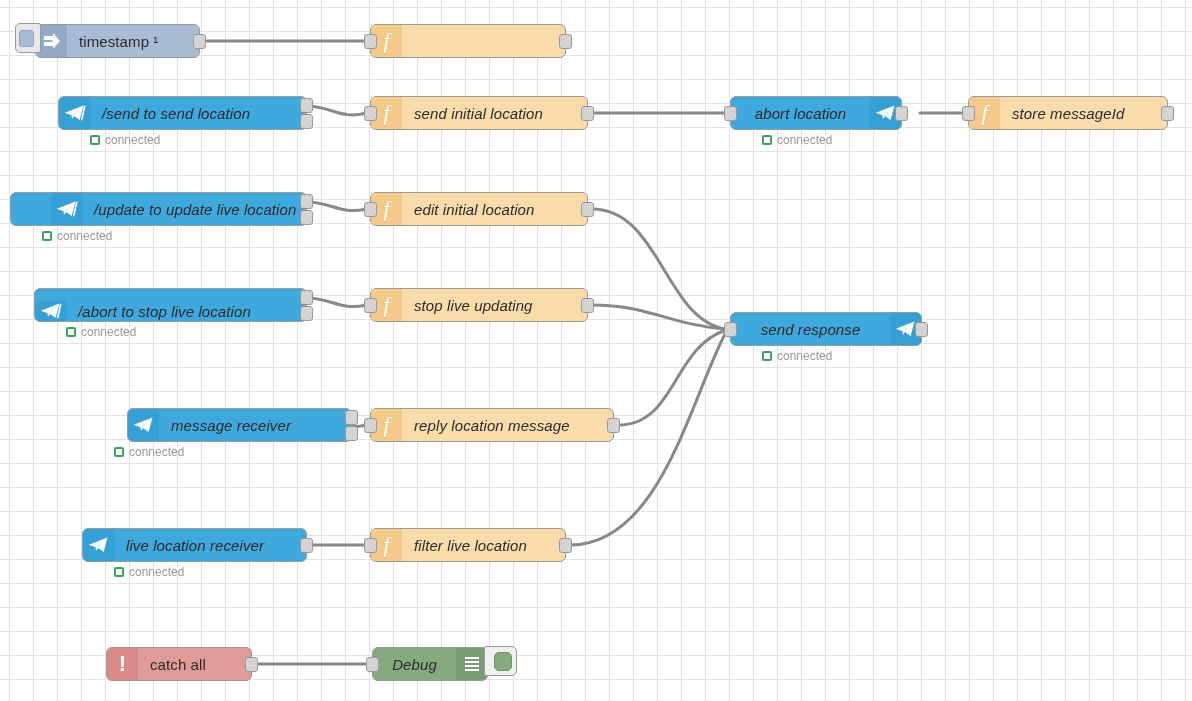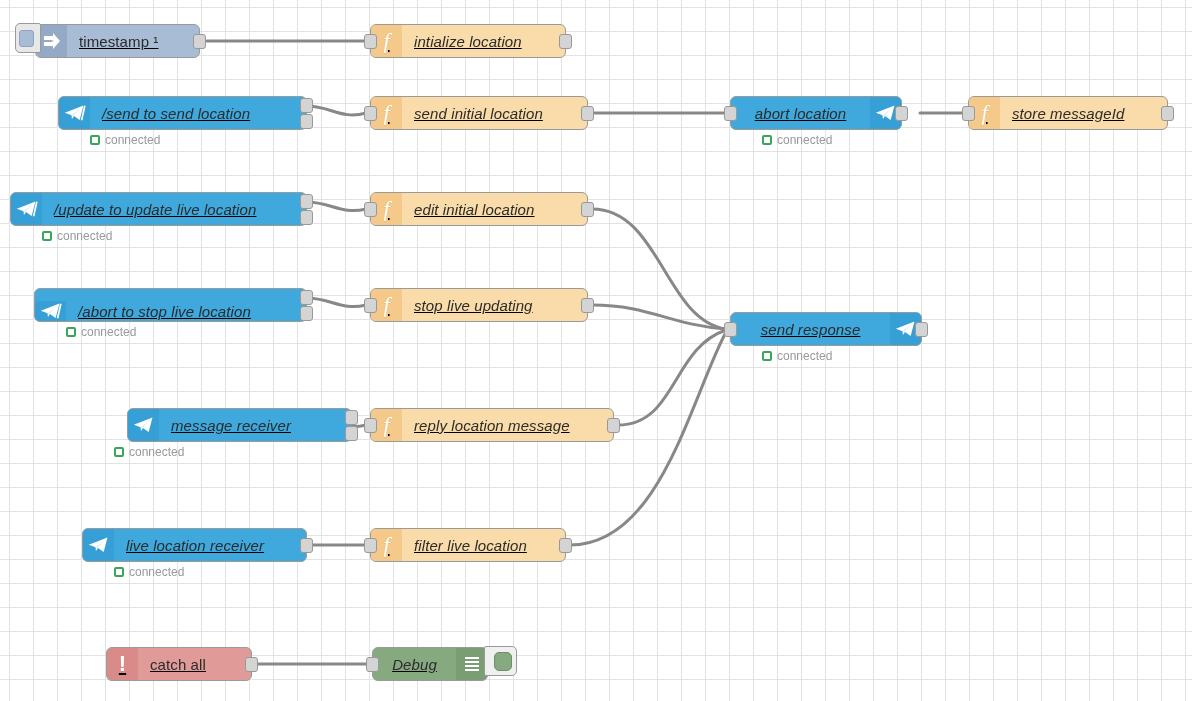--- a/index.html
+++ b/index.html
@@ -44,21 +44,20 @@
     align-items: stretch;
     z-index: 2;
     overflow: visible;
   }
   .node-inner {
     display: flex;
     align-items: stretch;
     width: 100%;
     border-radius: 5px;
     overflow: hidden;
-    text-decoration: underline;
   }
 
   
   .n-function { background: #fadcaa; }
   .n-function .icon-box { background: #f5c98a; }
   .n-telegram { background: #3fa8dd; }
   .n-telegram .icon-box { background: #36a0d6; }
   .n-inject   { background: #a9bcd6; }
   .n-inject .icon-box { background: #93a9c6; }
   .n-catch    { background: #e09b99; }
@@ -224,21 +223,20 @@
         <div class="port out" style="top: 9px;"></div>
         <div class="inject-btn">
           <i></i>
         </div>
       </div>
       <div class="node n-function" style="left: 370px; top: 24px; width: 196px;">
         <div class="node-inner">
           <div class="icon-box">
             <span class="glyph-f">f</span>
           </div>
-          <div class="label">intialize location</div>
         </div>
         <div class="port in" style="top: 9px;"></div>
         <div class="port out" style="top: 9px;"></div>
       </div>
       <div class="node n-telegram" style="left: 58px; top: 96px; width: 249px;">
         <div class="node-inner">
           <div class="icon-box">
             <span>
               <svg class="plane" viewBox="0 0 26 20">
                 <path d="M1 9.6 L23 1.2 L18.5 18.4 L11.8 13.4 L9.4 17.2 L8.9 12.6 Z" fill="#ffffff"></path>
@@ -288,21 +286,21 @@
       <div class="node n-function" style="left: 968px; top: 96px; width: 200px;">
         <div class="node-inner">
           <div class="icon-box">
             <span class="glyph-f">f</span>
           </div>
           <div class="label">store messageId</div>
         </div>
         <div class="port in" style="top: 9px;"></div>
         <div class="port out" style="top: 9px;"></div>
       </div>
-      <div class="node n-telegram" style="left: 10px; top: 192px; width: 297px;">
+      <div class="node n-telegram" style="left: 10px; top: 192px; width: 297px; padding-left: 40px;">
         <div class="node-inner">
           <div class="icon-box">
             <span>
               <svg class="plane" viewBox="0 0 26 20">
                 <path d="M1 9.6 L23 1.2 L18.5 18.4 L11.8 13.4 L9.4 17.2 L8.9 12.6 Z" fill="#ffffff"></path>
                 <path d="M9.6 12.2 L20 4.2 L10.6 13.9 Z" fill="#d9eefb"></path>
                 <path d="M23.6 1.5 L25.6 1.5 L21.8 18.6 L19.8 18.6 Z" fill="#ffffff"></path>
               </svg>
             </span>
           </div>

